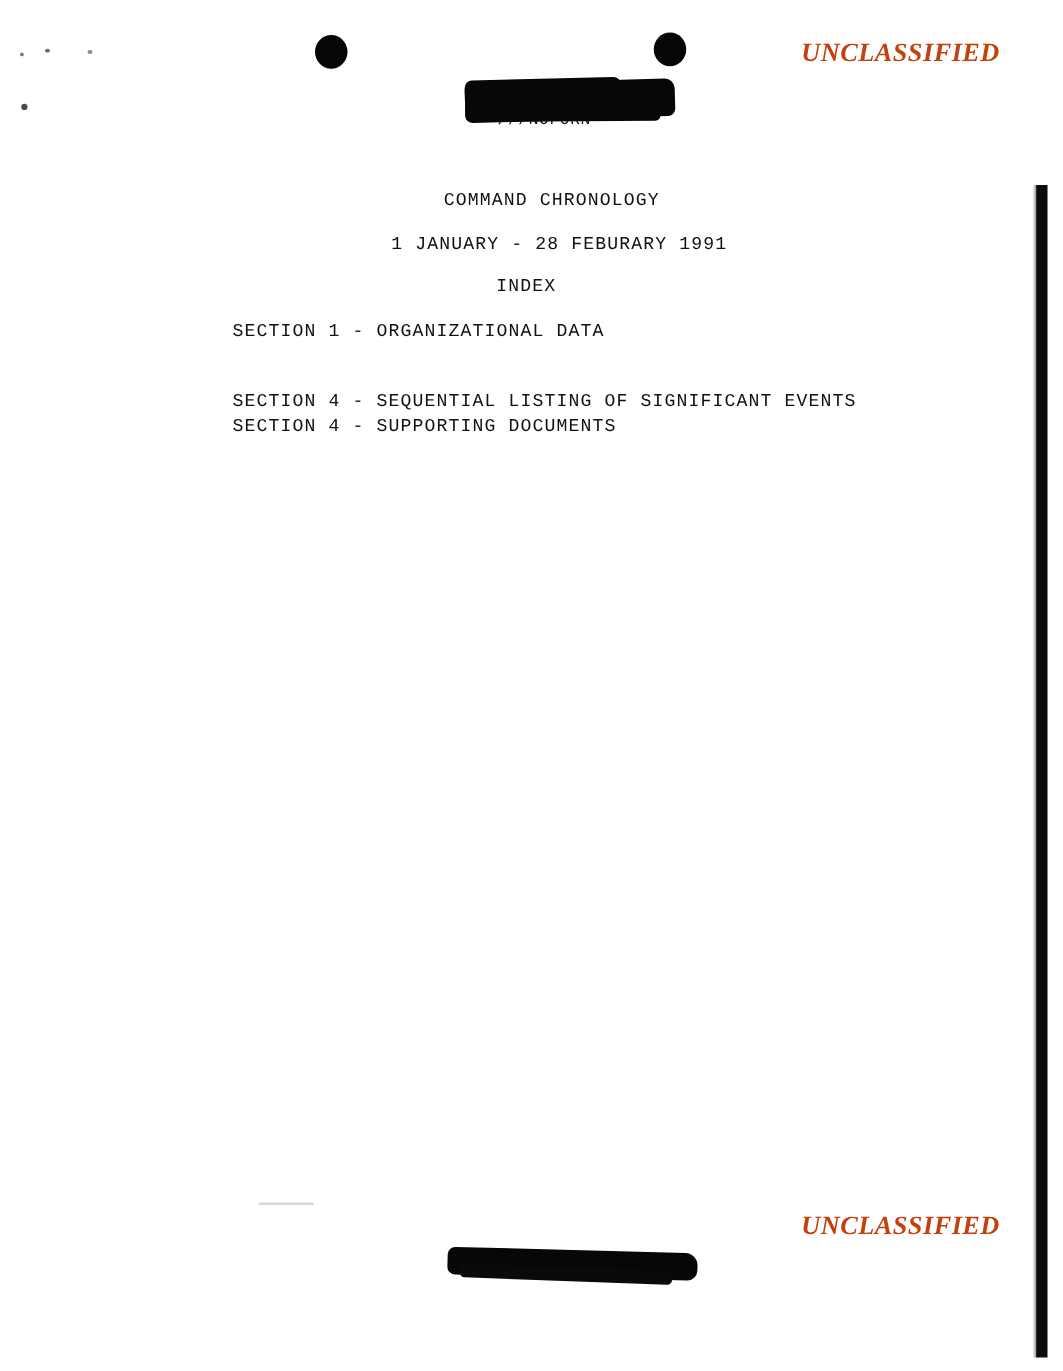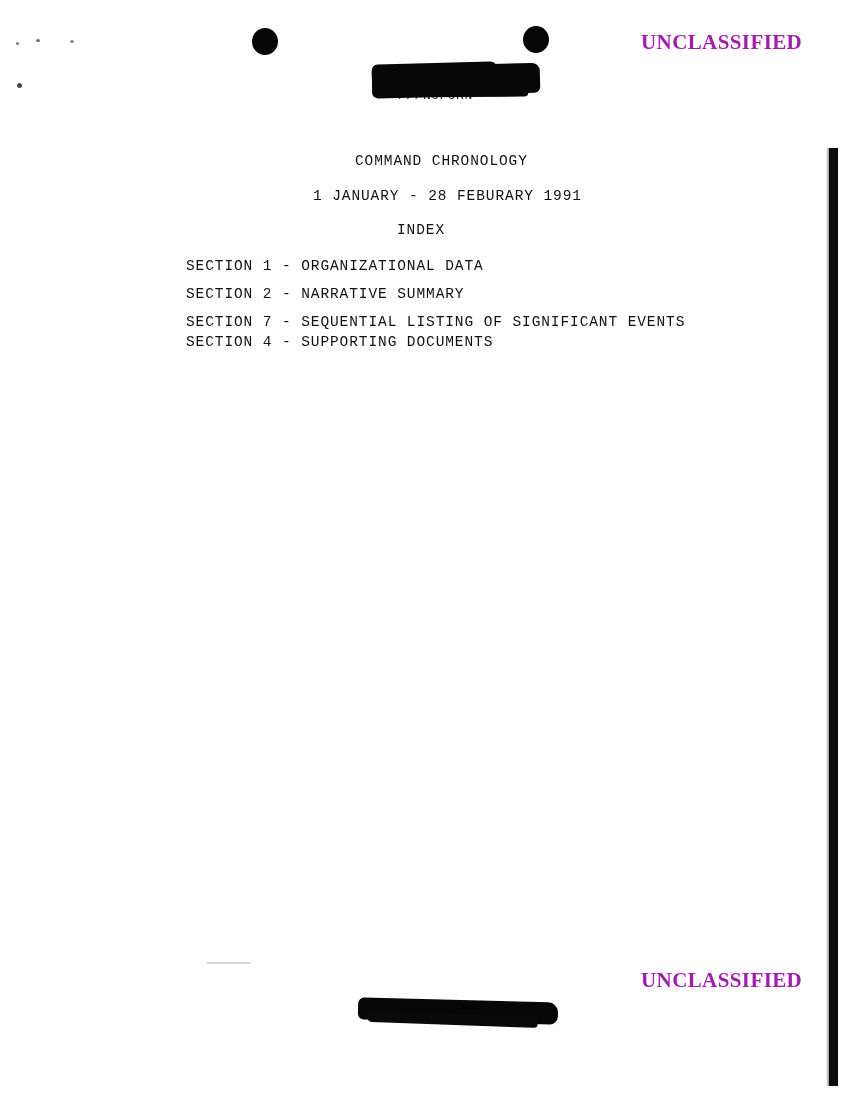--- a/index.html
+++ b/index.html
@@ -107,22 +107,23 @@
     transform: rotate(0.6deg);
   }
 
   
   .stamp {
     position: absolute;
     font-family: "Liberation Serif", serif;
     font-weight: bold;
     font-size: 21px;
     letter-spacing: 0.4px;
-    color: #a21caf;
+    color: #c2410c;
     white-space: nowrap;
+    font-style: italic;
   }
   .stamp-top    { left: 641px; top: 30px; }
   .stamp-bottom { left: 641px; top: 968px; }
 
   
   .doc-line {
     position: absolute;
     font-family: "Liberation Mono", monospace;
     font-size: 14.5px;
     letter-spacing: 0.9px;
@@ -188,23 +189,22 @@
   <div class="stamp stamp-top">UNCLASSIFIED</div>
 
   <div class="doc-line title-line">COMMAND CHRONOLOGY</div>
 
   <div class="doc-line date-line">1 JANUARY - 28 FEBURARY 1991</div>
 
   <div class="doc-line index-line">INDEX</div>
 
   <div class="doc-line section-line sec-1">SECTION 1 - ORGANIZATIONAL DATA</div>
 
-  <div class="doc-line section-line sec-2">SECTION 2 - NARRATIVE SUMMARY</div>
-
-  <div class="doc-line section-line sec-3">SECTION 7 - SEQUENTIAL LISTING OF SIGNIFICANT EVENTS</div>
+
+  <div class="doc-line section-line sec-3">SECTION 4 - SEQUENTIAL LISTING OF SIGNIFICANT EVENTS</div>
 
   <div class="doc-line section-line sec-4">SECTION 4 - SUPPORTING DOCUMENTS</div>
 
   <div class="stamp stamp-bottom">UNCLASSIFIED</div>
 
   <div class="redaction-bottom"></div>
 
   <div class="smudge"></div>
 
   <div class="scan-edge-fade"></div>

